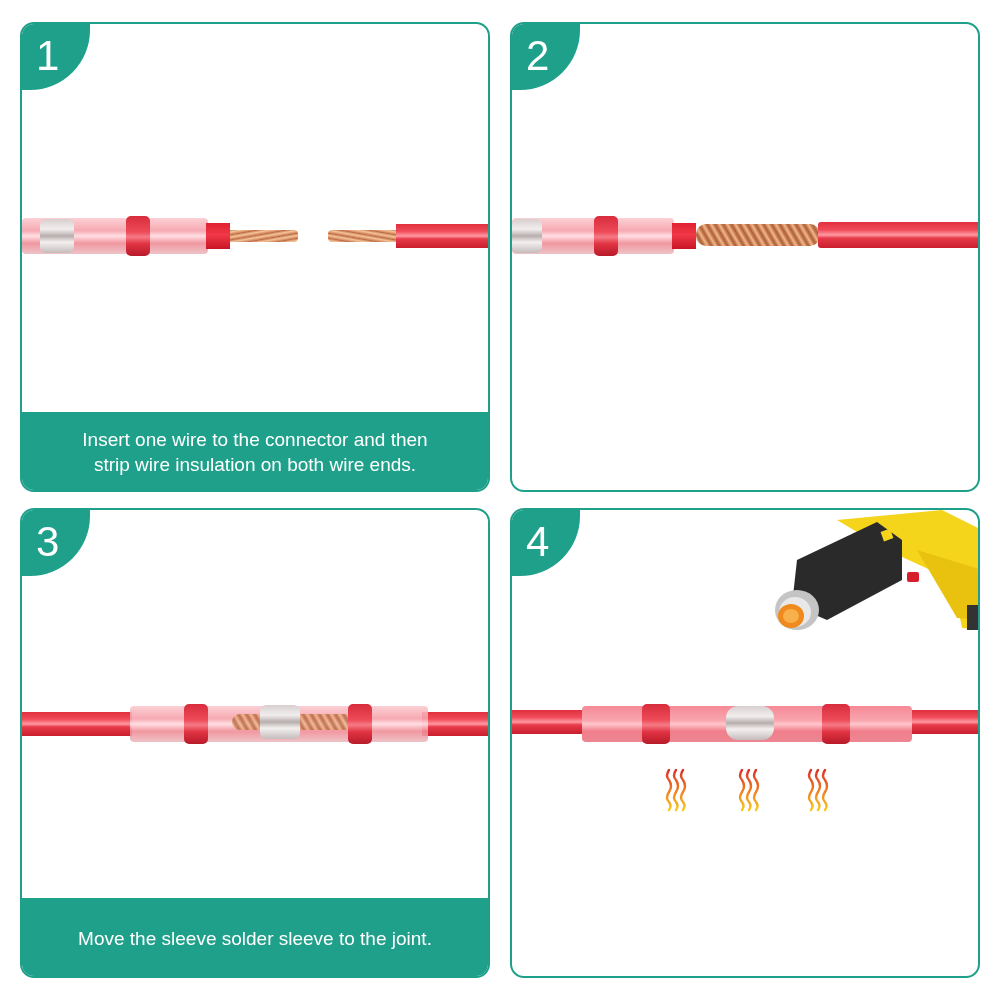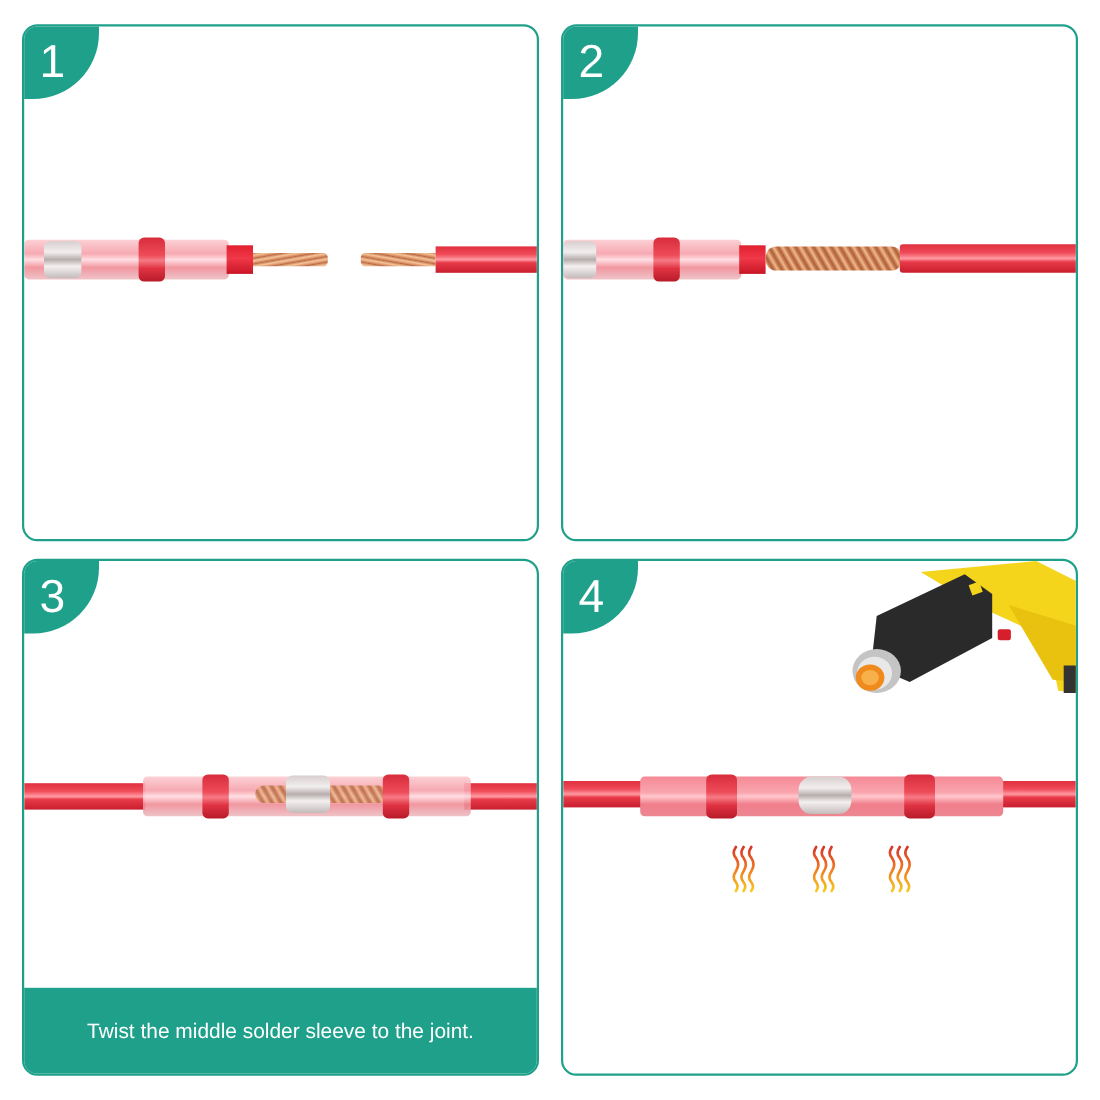--- a/index.html
+++ b/index.html
@@ -101,20 +101,22 @@
   <div class="badge">1</div>
   <div class="stage">
     <div class="sleeve" style="left:0;top:194px;width:186px;"></div>
     <div class="solder" style="left:18px;top:195px;width:34px;height:34px;"></div>
     <div class="ring" style="left:104px;top:192px;"></div>
     <div class="cap" style="left:184px;top:199px;"></div>
     <div class="strands" style="left:208px;top:206px;width:68px;"></div>
     <div class="strands" style="left:306px;top:206px;width:68px;transform:scaleX(-1);"></div>
     <div class="wire" style="left:374px;top:200px;width:94px;"></div>
   </div>
+  <div class="caption">Insert one wire to the connector and then
+strip wire insulation on both wire ends.</div>
 </div>
 
 <div class="panel p2">
   <div class="badge">2</div>
   <div class="stage">
     <div class="sleeve" style="left:0;top:194px;width:162px;"></div>
     <div class="solder" style="left:0;top:195px;width:30px;"></div>
     <div class="ring" style="left:82px;top:192px;"></div>
     <div class="cap" style="left:160px;top:199px;"></div>
     <div class="twist" style="left:184px;top:200px;width:124px;"></div>
@@ -126,21 +128,21 @@
   <div class="badge">3</div>
   <div class="stage">
     <div class="wire" style="left:0;top:202px;width:110px;"></div>
     <div class="wire" style="left:400px;top:202px;width:70px;"></div>
     <div class="sleeve" style="left:108px;top:196px;width:298px;"></div>
     <div class="twist" style="left:210px;top:204px;width:120px;height:16px;opacity:0.8;"></div>
     <div class="ring" style="left:162px;top:194px;"></div>
     <div class="ring" style="left:326px;top:194px;"></div>
     <div class="solder" style="left:238px;top:195px;width:40px;"></div>
   </div>
-  <div class="caption">Twist the middle solder sleeve to the joint.</div>
+  <div class="caption">Move the sleeve solder sleeve to the joint.</div>
 </div>
 
 <div class="panel p4">
   <div class="badge">4</div>
   <div class="stage">
     <svg class="gun" viewBox="0 0 215 130">
       <path d="M70 10 L175 0 L215 20 L215 120 L195 118 L185 70 L120 40 Z" fill="#f5d41c"></path>
       <path d="M150 40 L215 60 L215 110 L190 108 Z" fill="#e8c20e"></path>
       <path d="M30 50 L110 12 L135 30 L135 70 L60 110 L25 95 Z" fill="#2a2a2a"></path>
       <rect x="115" y="20" width="10" height="10" fill="#f5d41c" transform="rotate(-20 120 25)"></rect>

